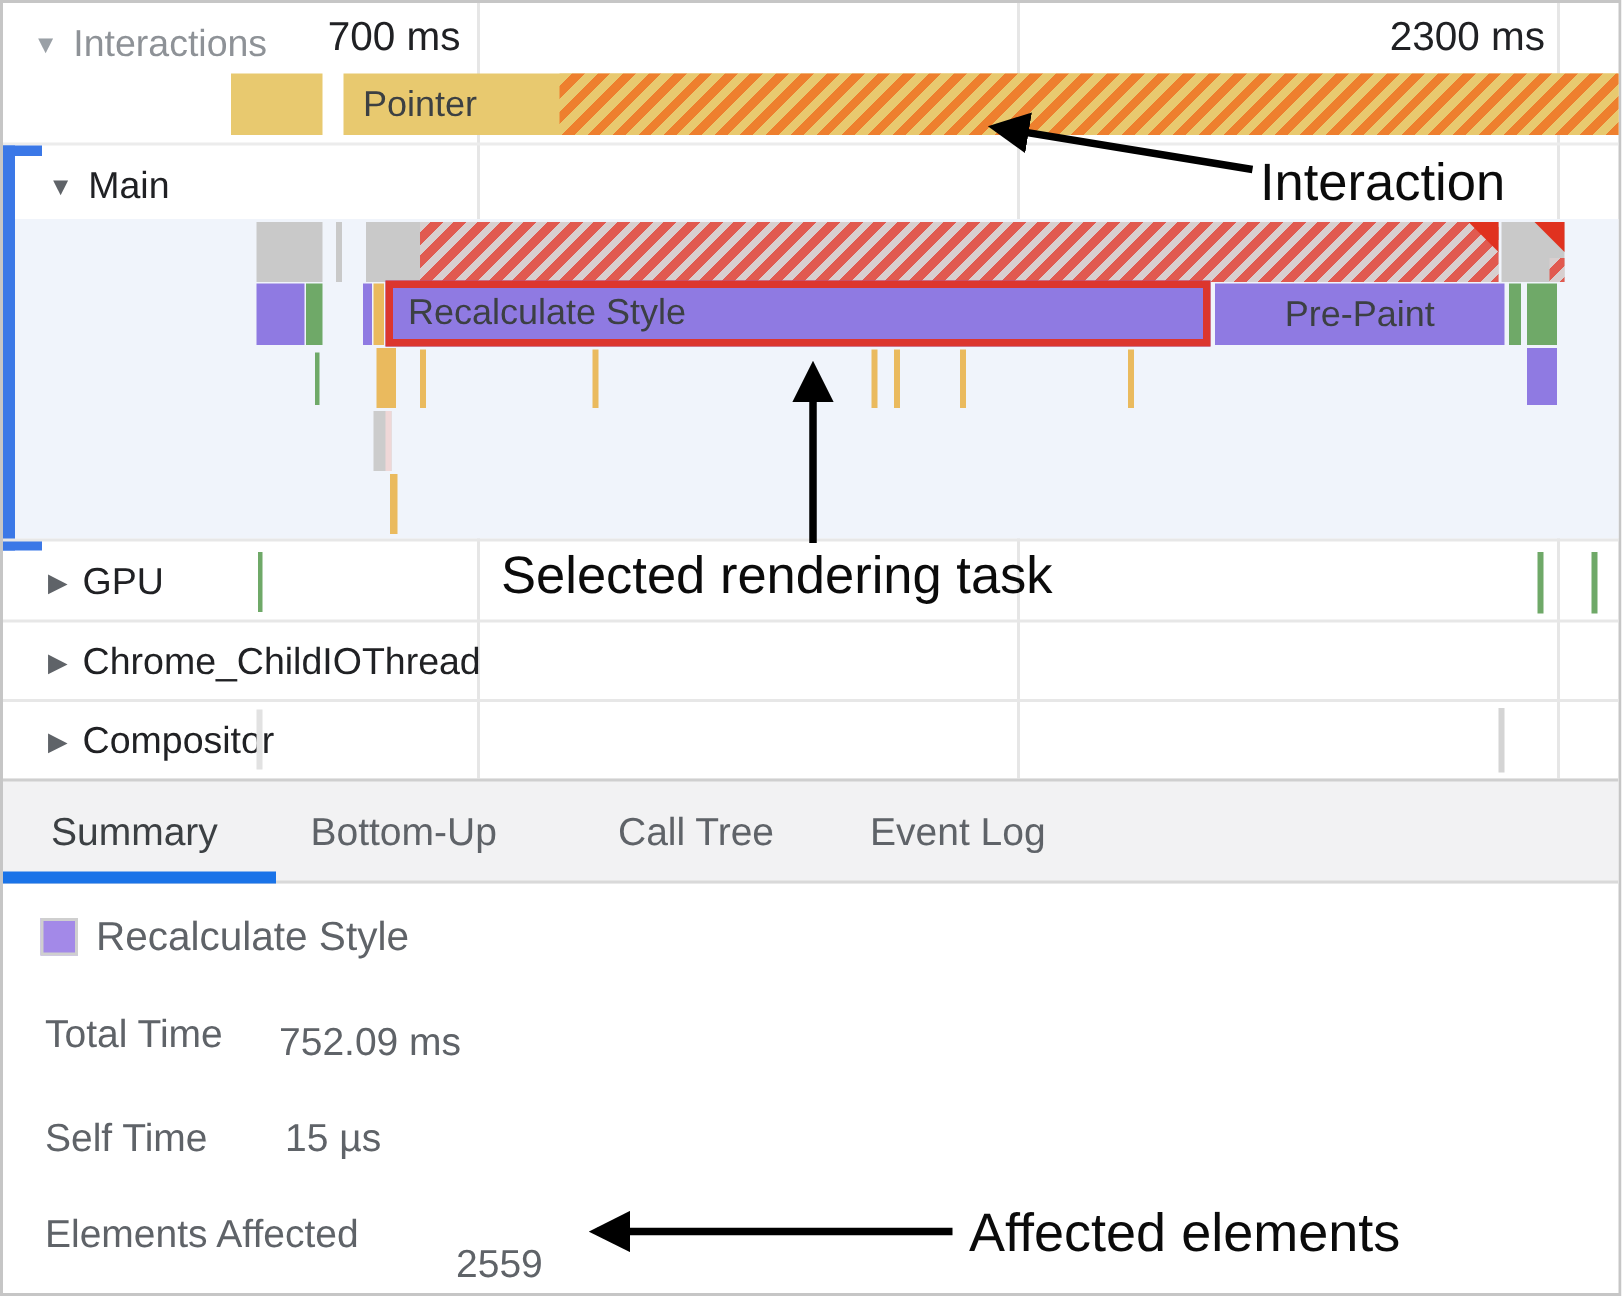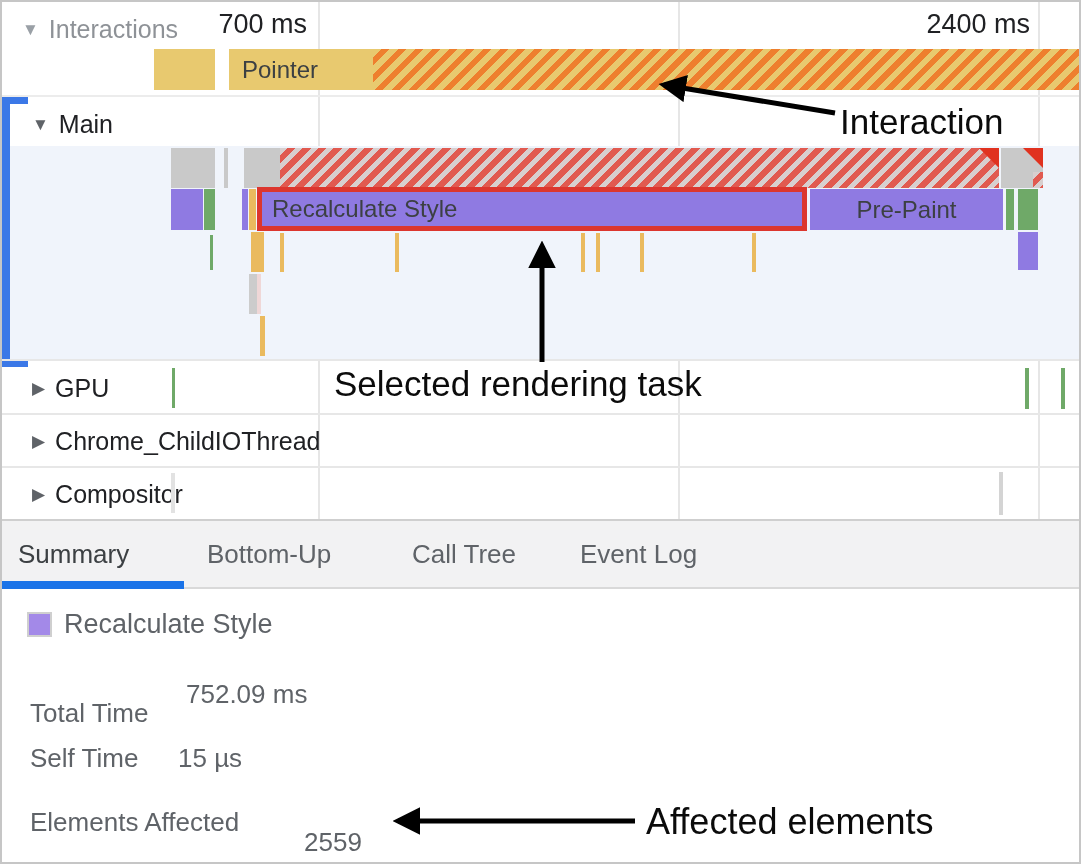--- a/index.html
+++ b/index.html
@@ -38,21 +38,21 @@
 
   <div class="gridline" style="left:316px;"></div>
   <div class="gridline" style="left:676px;"></div>
   <div class="gridline" style="left:1036px;"></div>
 
   <div class="track-label" style="left:20px;top:13px;color:#8e9297;">
     <span class="tri gray">▼</span>
     <span style="color:#8e9297;">Interactions</span>
   </div>
   <div class="ruler-label" style="left:175px;">700 ms</div>
-  <div class="ruler-label" style="left:898px;">2400 ms</div>
+  <div class="ruler-label" style="left:898px;">2300 ms</div>
 
   <div class="bar" style="left:152px;top:47px;width:61px;height:41px;background:#e8c96f;"></div>
   <div class="bar" style="left:227px;top:47px;width:959px;height:41px;background:#e8c96f;">
     <div class="abs hatch-orange" style="left:144px;right:0;top:0;bottom:0;"></div>
     <div class="abs bar-label" style="left:13px;top:0;line-height:41px;">Pointer</div>
   </div>
 
   <div class="divider" style="top:93px;"></div>
 
   <div class="abs" style="left:0;top:144px;width:1081px;height:213px;background:#f0f4fb;"></div>
@@ -118,35 +118,35 @@
   <div class="divider" style="top:464px;background:#e7e7e7;"></div>
 
   <div class="track-label" style="left:30px;top:478px;">
     <span class="tri">▶</span>
     <span>Compositor</span>
   </div>
   <div class="tick" style="left:169px;top:471px;width:4px;height:40px;background:#e2e2e2;"></div>
   <div class="tick" style="left:997px;top:470px;width:4px;height:43px;background:#d4d4d4;"></div>
 
   <div class="tabbar">
-    <div class="tab active" style="left:16px;">Summary</div>
+    <div class="tab active" style="left:32px;">Summary</div>
     <div class="tab" style="left:410px;">Call Tree</div>
     <div class="tab" style="left:205px;">Bottom-Up</div>
     <div class="tab" style="left:578px;">Event Log</div>
     <div class="tab-underline"></div>
   </div>
 
   <div class="abs" style="left:25px;top:610px;width:25px;height:25px;background:#a389e8;border:2px solid #cfcfcf;box-sizing:border-box;"></div>
   <div class="sum-text" style="left:62px;top:607px;font-size:27px;">Recalculate Style</div>
 
-  <div class="sum-text" style="left:28px;top:696px;">Total Time</div>
+  <div class="sum-text" style="left:28px;top:672px;">Total Time</div>
   <div class="sum-text" style="left:184px;top:677px;">752.09 ms</div>
 
   <div class="sum-text" style="left:28px;top:741px;">Self Time</div>
-  <div class="sum-text" style="left:176px;top:741px;">15 µs</div>
+  <div class="sum-text" style="left:188px;top:741px;">15 µs</div>
 
   <div class="sum-text" style="left:28px;top:805px;">Elements Affected</div>
   <div class="sum-text" style="left:302px;top:825px;">2559</div>
 
   <svg class="overlay" width="1081" height="864" viewBox="0 0 1081 864">
     <defs>
       <marker id="arrow" viewBox="0 0 10 10" refX="8" refY="5" markerWidth="5.5" markerHeight="5.5" orient="auto-start-reverse">
         <path d="M0,0 L10,5 L0,10 z" fill="#000"></path>
       </marker>
     </defs>

